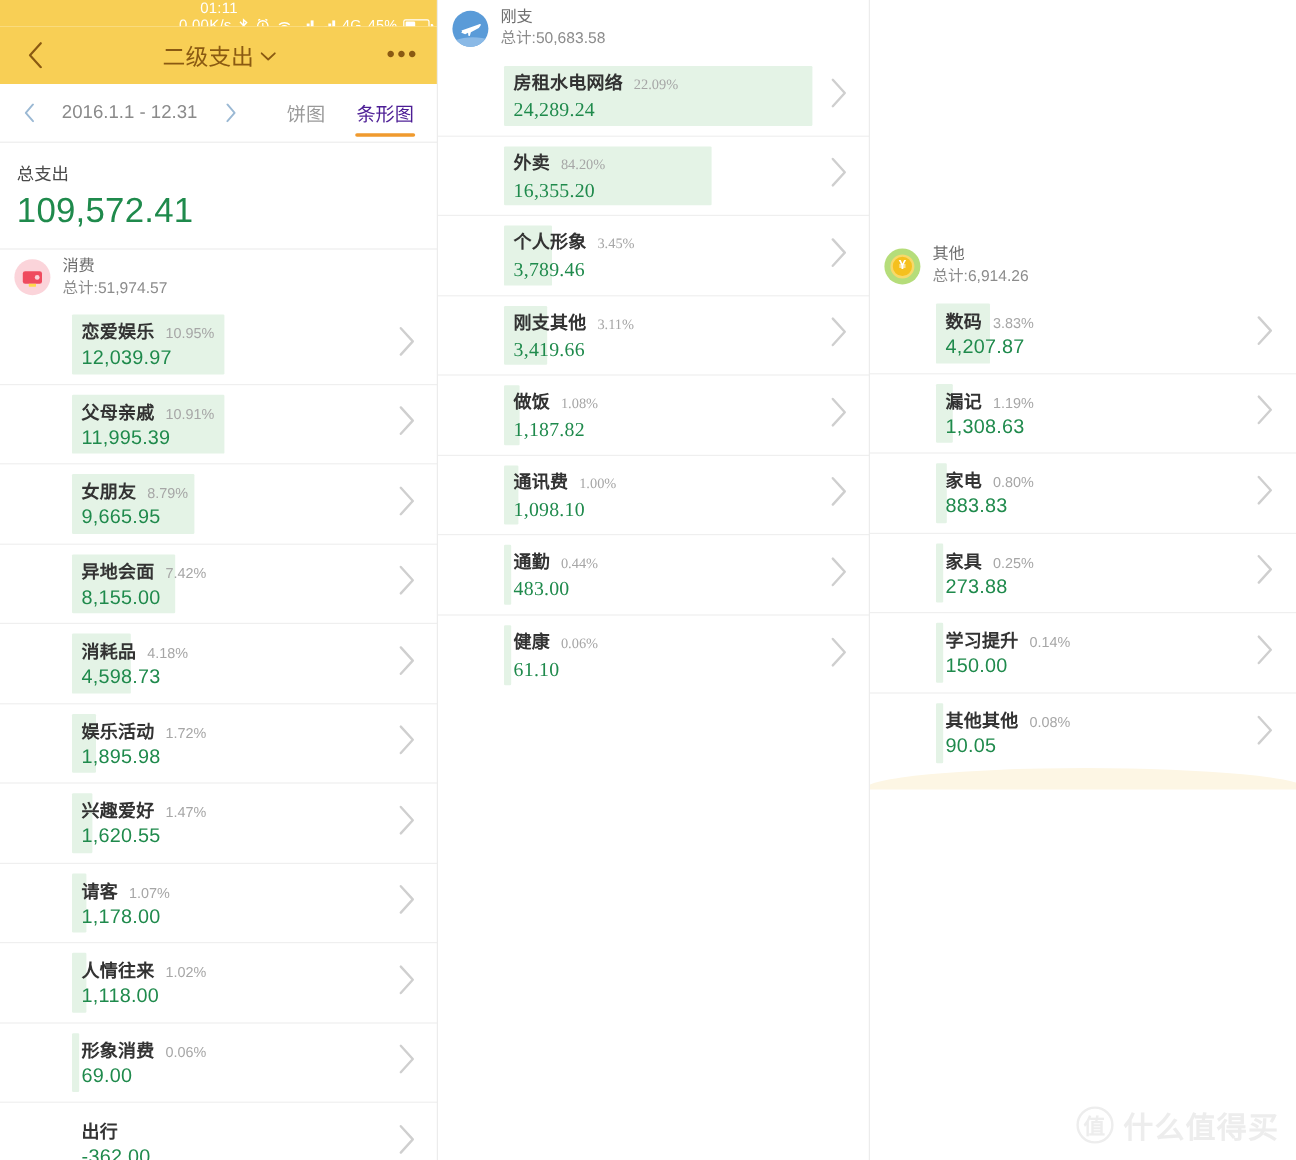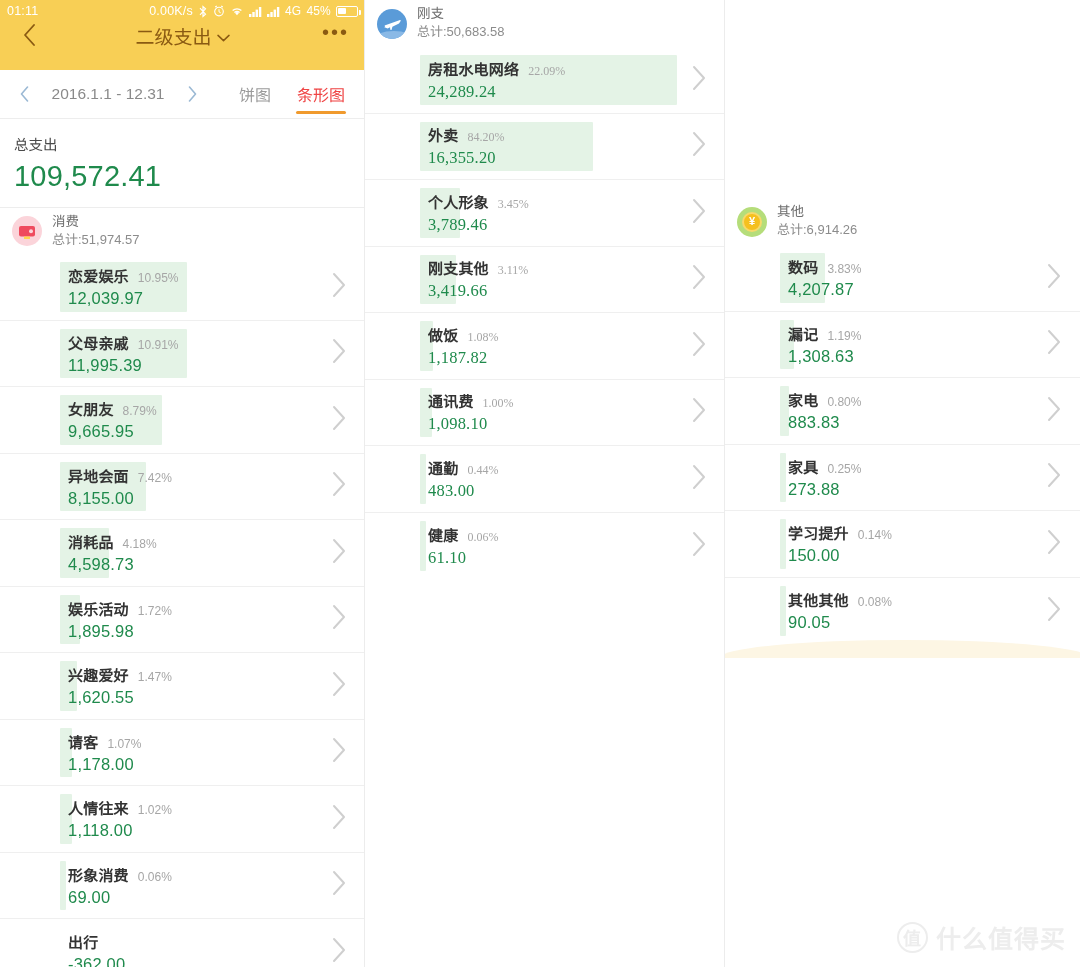--- a/index.html
+++ b/index.html
@@ -15,42 +15,42 @@
   .col{ position:absolute; top:0; height:967px; background:#fff; overflow:hidden; }
   #col1{ left:0;   width:365px; }
   #col2{ left:365px; width:360px; }
   #col3{ left:725px; width:355px; }
   .col-sep{ position:absolute; top:0; height:967px; width:1px; background:#ececec; }
 
   
   .statusbar{
     height:22px; background:#f8cf55; color:#fff;
     display:flex; align-items:center; padding:0 7px;
-    font-size:12.5px; letter-spacing:.2px;
+    font-size:12.5px; letter-spacing:.2px;flex-direction:column;
   }
   .sb-time{ font-size:12.5px; }
   .sb-right{ margin-left:auto; display:flex; align-items:center; gap:5px; }
   .sb-net{ font-size:12.5px; }
   .ic{ display:inline-block; line-height:1; }
   .ic svg{ display:block; }
   .battery{
     width:22px; height:11px; border:1.4px solid #fff; border-radius:2px;
     position:relative; display:inline-block;
   }
   .battery::after{
     content:""; position:absolute; right:-4px; top:3px; width:2.5px; height:5px;
     background:#fff; border-radius:0 1px 1px 0;
   }
   .battery .lvl{ position:absolute; left:1.2px; top:1.2px; bottom:1.2px; width:45%; background:#fff; border-radius:1px; }
   .sb-pct{ font-size:12px; }
 
   
   .titlebar{
     height:48px; background:#f8cf55; position:relative;
-    display:flex; padding:0 16px;
+    display:flex; align-items:center; padding:0 16px;
   }
   .back-arrow{ width:26px; height:26px; display:flex; align-items:center; justify-content:center; cursor:pointer; }
   .title-center{
     position:absolute; left:0; right:0; text-align:center;
     font-size:19px; color:#8a5a12; font-weight:400;
     display:flex; align-items:center; justify-content:center; gap:5px;
     pointer-events:none;
   }
   .title-center span.t{ pointer-events:auto; cursor:pointer; }
   .chev-d{ display:inline-block; }
@@ -58,21 +58,21 @@
 
   
   .subbar{
     height:49px; background:#fff; display:flex; align-items:center;
     padding:0 10px; border-bottom:1px solid #ededed; position:relative;
   }
   .date-prev,.date-next{ width:28px; height:28px; display:flex; align-items:center; justify-content:center; cursor:pointer; }
   .date-label{ font-size:15.5px; color:#8a8a8a; min-width:140px; text-align:center; }
   .tabs{ margin-left:auto; display:flex; gap:26px; padding-right:10px; height:100%; }
   .tab{ font-size:16px; color:#9a9a9a; position:relative; height:100%; display:flex; align-items:center; cursor:pointer; }
-  .tab.active{ color:#ef4444; }
+  .tab.active{ color:#4c1d95; }
   .tab.active::after{
     content:""; position:absolute; left:-1px; right:-1px; bottom:4px; height:3px;
     background:#f09a2e; border-radius:2px;
   }
 
   
   .total-block{ padding:14px 14px 14px 14px; }
   .total-label{ font-size:14.5px; color:#4a4a4a; margin-bottom:6px; }
   .total-value{ font-size:29px; color:#1f8a4c; font-weight:400; letter-spacing:.2px; }
 

